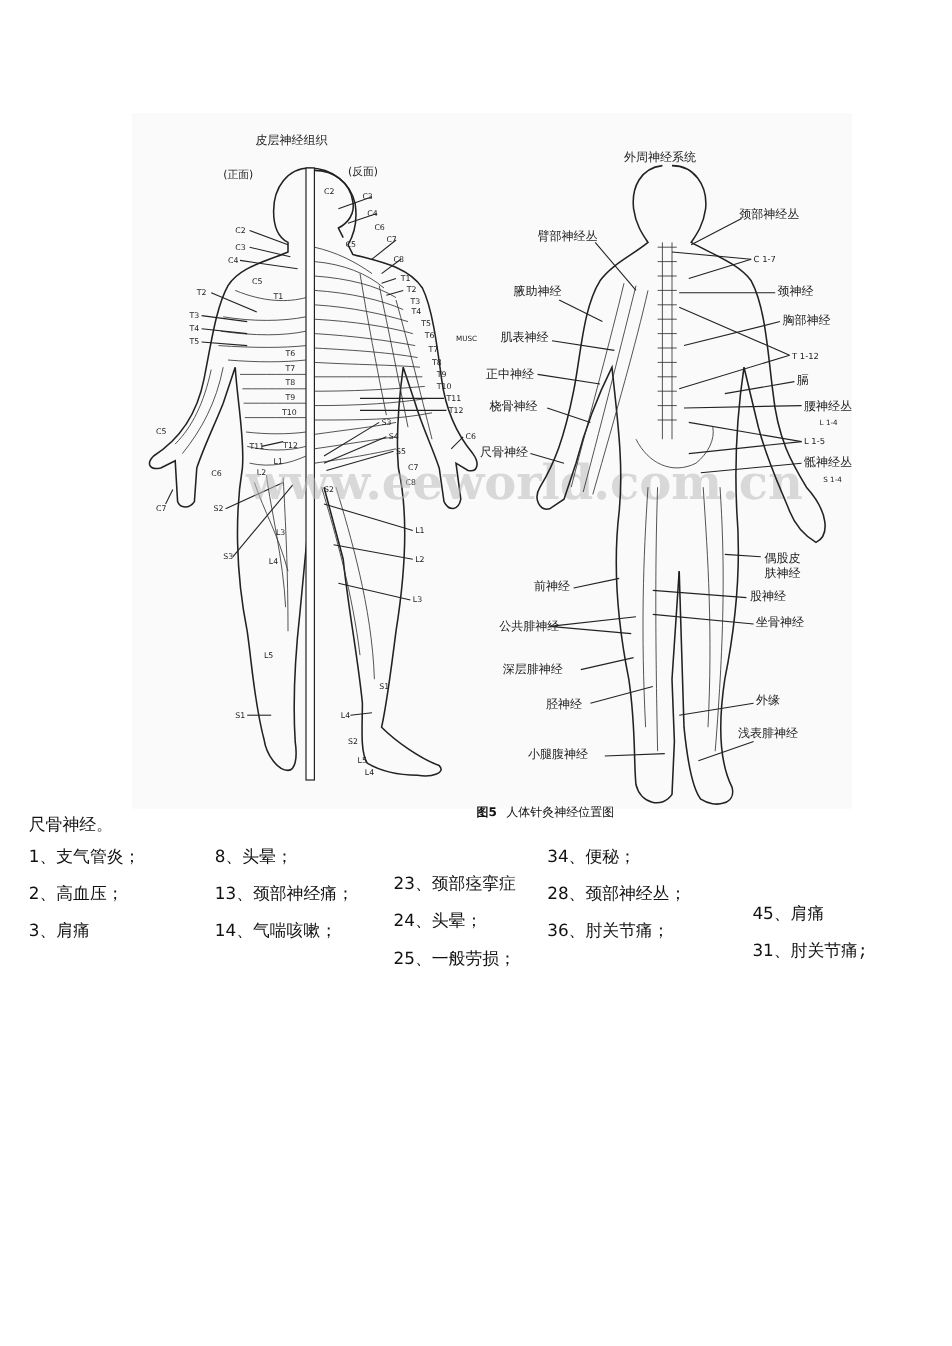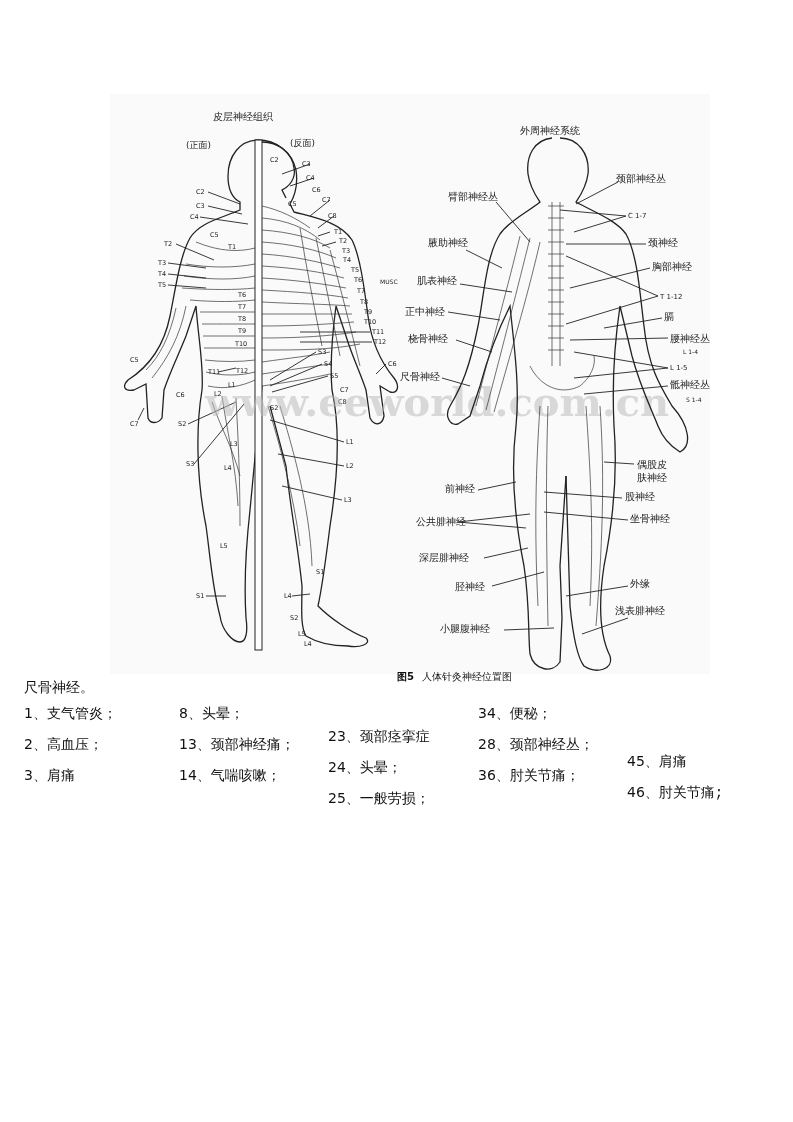--- a/index.html
+++ b/index.html
@@ -15,21 +15,21 @@
   .lead { stroke:#222; stroke-width:0.9; }
   .watermark { font-family:"DejaVu Serif", serif; font-size:40px; fill:#bdbdbd; opacity:0.55; font-weight:bold; }
   .caption { position:absolute; left:357px; top:670px; font-family:"DejaVu Sans", sans-serif;
              font-size:10px; color:#111; }
   .caption b { font-weight:bold; margin-right:8px;margin-left:40px; }
   .intro { position:absolute; left:24px; top:679px; font-size:14px; }
   .list { position:absolute; left:24px; top:705px; }
   .row { position:relative; height:31px; }
   .cell { position:absolute; top:0; font-size:14px; white-space:nowrap; font-family:"DejaVu Sans", sans-serif; }
   .cell .txt { font-family:Liberation Mono, monospace; }
-  .c0 { left:0; } .c1 { left:155px; } .c2 { left:304px;margin-top:23px; } .c3 { left:454px; } .c4 { left:603px;margin-top:48px; }
+  .c0 { left:0; } .c1 { left:155px; } .c2 { left:304px;margin-top:23px; } .c3 { left:432px; } .c4 { left:603px;margin-top:48px; }
 </style>
 </head>
 <body>
 
 <div class="figure">
   <svg viewBox="110 88 600 600" xmlns="http://www.w3.org/2000/svg">
 
     <rect x="110" y="88" width="600" height="580" fill="#fafafa"></rect>
 
     <g>
@@ -288,21 +288,21 @@
     <div class="cell c1"><span>8、</span><span class="txt">头晕；</span></div>
     <div class="cell c2"><span>23、</span><span class="txt">颈部痉挛症</span></div>
     <div class="cell c3"><span>34、</span><span class="txt">便秘；</span></div>
     <div class="cell c4"><span>45、</span><span class="txt">肩痛</span></div>
   </div>
   <div class="row">
     <div class="cell c0"><span>2、</span><span class="txt">高血压；</span></div>
     <div class="cell c1"><span>13、</span><span class="txt">颈部神经痛；</span></div>
     <div class="cell c2"><span>24、</span><span class="txt">头晕；</span></div>
     <div class="cell c3"><span>28、</span><span class="txt">颈部神经丛；</span></div>
-    <div class="cell c4"><span>46、</span><span class="txt">肘关节痛;</span></div>
+    <div class="cell c4"><span>31、</span><span class="txt">肘关节痛;</span></div>
   </div>
   <div class="row">
     <div class="cell c0"><span>3、</span><span class="txt">肩痛</span></div>
     <div class="cell c1"><span>14、</span><span class="txt">气喘咳嗽；</span></div>
     <div class="cell c2"><span>25、</span><span class="txt">一般劳损；</span></div>
     <div class="cell c3"><span>36、</span><span class="txt">肘关节痛；</span></div>
   </div>
 </div>
 
 </body></html>

